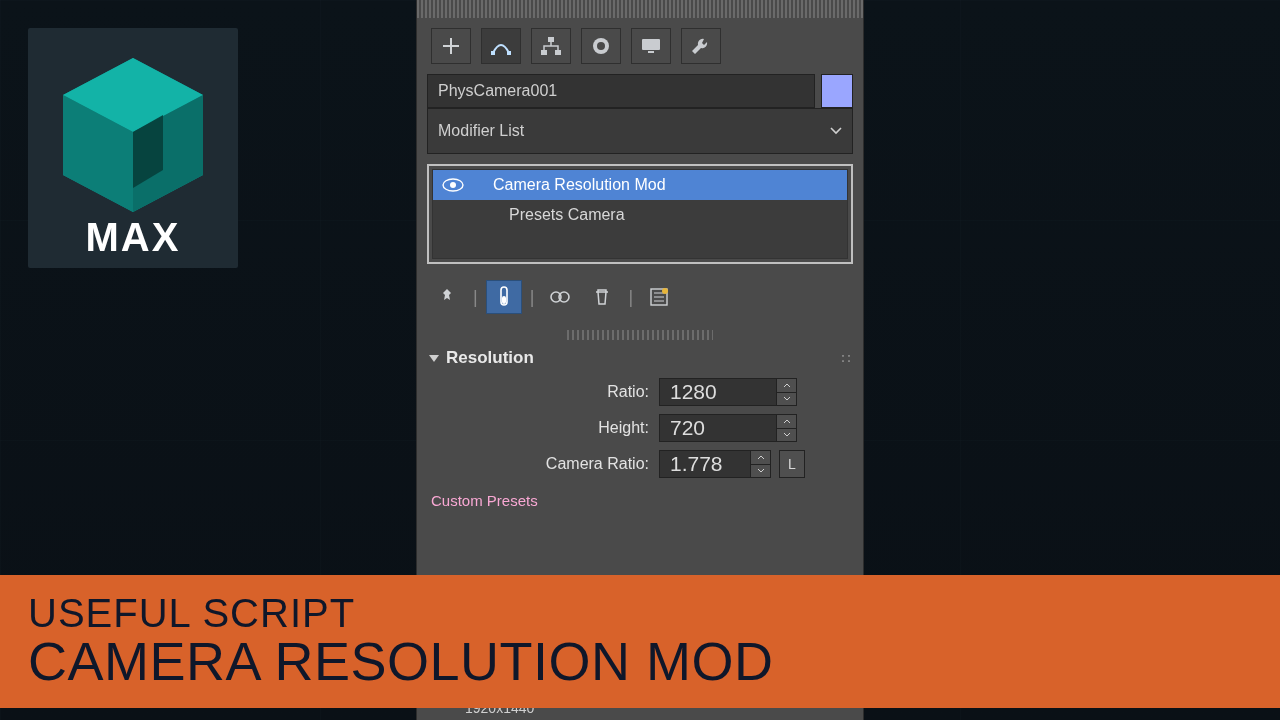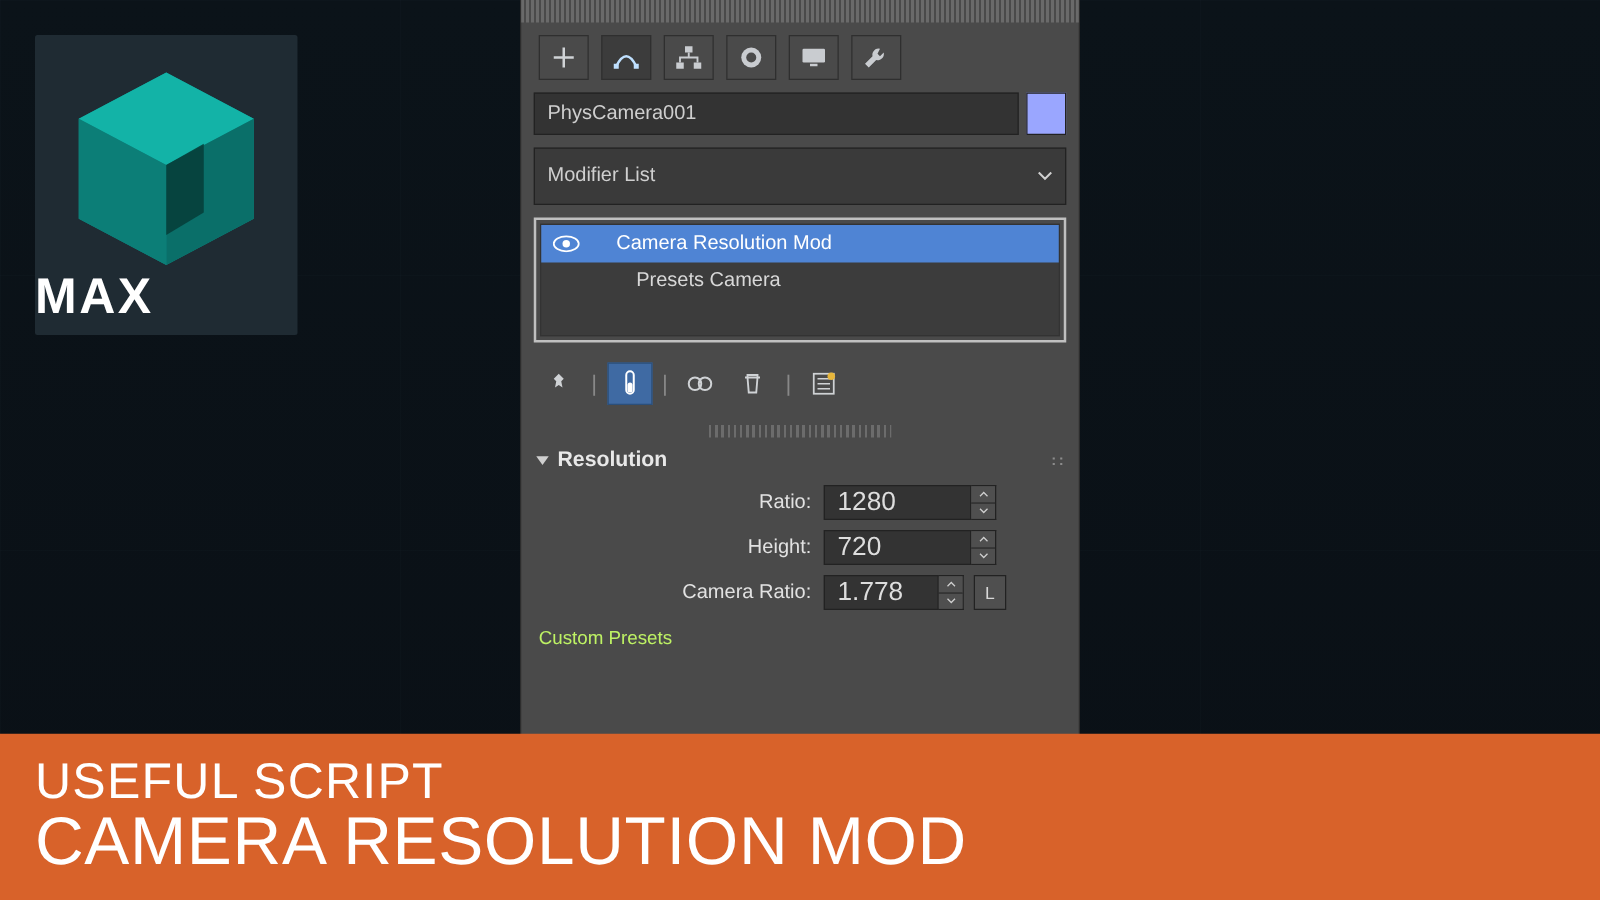--- a/index.html
+++ b/index.html
@@ -26,21 +26,21 @@
     opacity:0.35;
   }
 
   
   .logo-box {
     position: absolute;
     left: 28px; top: 28px;
     width: 210px; height: 240px;
     background: #1f2b33;
     border-radius: 2px;
-    display:flex; flex-direction:column; justify-content:flex-end;
+    display:flex; flex-direction:column; align-items:center; justify-content:flex-end;
     padding-bottom:8px;
   }
   .logo-word {
     color:#fff; font-weight:700; font-size:40px; letter-spacing:2px;
     font-family: Arial, sans-serif;
   }
   .logo-shape { position:absolute; top:22px; left:50%; transform:translateX(-50%); }
 
   
   .panel {
@@ -57,21 +57,21 @@
     height: 18px;
     background: repeating-linear-gradient(90deg,#6a6a6a 0 2px,#4a4a4a 2px 4px);
     margin: 0 -10px 6px -10px;
   }
   .tab-row { display:flex; gap:10px; padding:4px 0 10px 4px; }
   .tab-btn {
     width:40px; height:36px; border:1px solid #2f2f2f; background:#4a4a4a;
     display:flex; align-items:center; justify-content:center; color:#cfd3d6;
   }
   .tab-btn.active { background:#3c3c3c; }
-  .name-row { display:flex; gap:6px; margin-bottom:10px; }
+  .name-row { display:flex; gap:6px; margin-bottom:0; }
   .name-input {
     flex:1; height:34px; background:#333; border:1px solid #222; color:#cfcfcf;
     padding:0 10px; font-size:16px;
   }
   .color-swatch {
     width:32px; height:34px; background:#9aa6ff; border:1px solid #222;
   }
   .dropdown {
     height:46px; background:#3a3a3a; border:1px solid #222; color:#cfcfcf;
     display:flex; align-items:center; justify-content:space-between;
@@ -120,26 +120,26 @@
   }
   .spin-ctrl{
     width:20px; height:28px; display:flex; flex-direction:column; border:1px solid #222; border-left:none;
   }
   .spin-ctrl div{ flex:1; display:flex; align-items:center; justify-content:center; background:#4f4f4f; }
   .spin-ctrl div:first-child{ border-bottom:1px solid #222;}
   .lock-btn{
     width:26px;height:28px;margin-left:8px;border:1px solid #222;background:#4f4f4f;
     display:flex;align-items:center;justify-content:center;color:#d8d8d8;font-size:14px;
   }
-  .section-sub{ font-size:15px; color:#bef264; padding:6px 0 14px 4px;}
+  .section-sub{ font-size:15px; color:#f9a8d4; padding:6px 0 14px 4px;}
 
   
   .banner{
-    position:absolute; left:0; bottom:0; width:1280px;
-    background:#d8622a; color:#ffffff; padding:18px 28px 18px 28px;
+    position:absolute; left:0; bottom:12px; width:1280px;
+    background:#d8622a; color:#0f172a; padding:18px 28px 18px 28px;
     font-family: Arial, sans-serif;
   }
   .banner .l1{ font-size:40px; font-weight:400; letter-spacing:1px; line-height:1;}
   .banner .l2{ font-size:54px; font-weight:400; letter-spacing:0.5px; line-height:1.05;}
 
   
   .preset-line{
     position:absolute; bottom:4px; left:48px; font-size:14px; color:#cfcfcf;
   }
 

